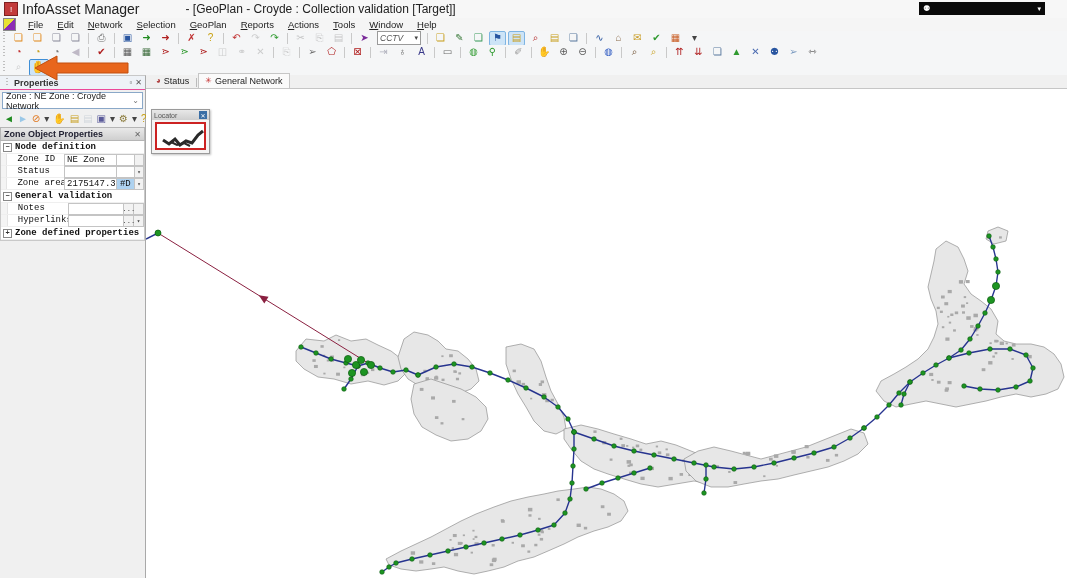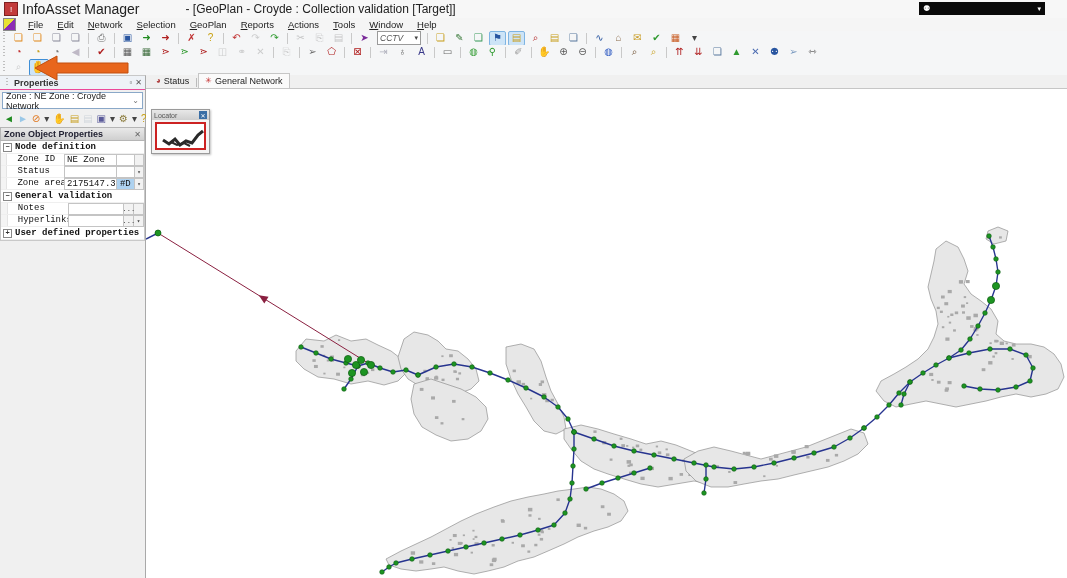--- a/index.html
+++ b/index.html
@@ -290,21 +290,21 @@
         </div>
         <div class="grow">
           <span class="gut"></span>
           <span class="glabel">Hyperlinks</span>
           <span class="gval"></span>
           <span class="gctl" style="font-size: 7px;">...</span>
           <span class="gctl">▾</span>
         </div>
         <div class="grow gcat">
           <span class="box">+</span>
-          <span>User defined properties</span>
+          <span>Zone defined properties</span>
         </div>
       </div>
   </div>
 
   <div class="docarea">
     <div class="tabstrip" id="tabstrip">
         <span class="tab">
           <span class="tabico" style="color: rgb(176, 64, 64);">◕</span>
           <span>Status</span>
         </span>

